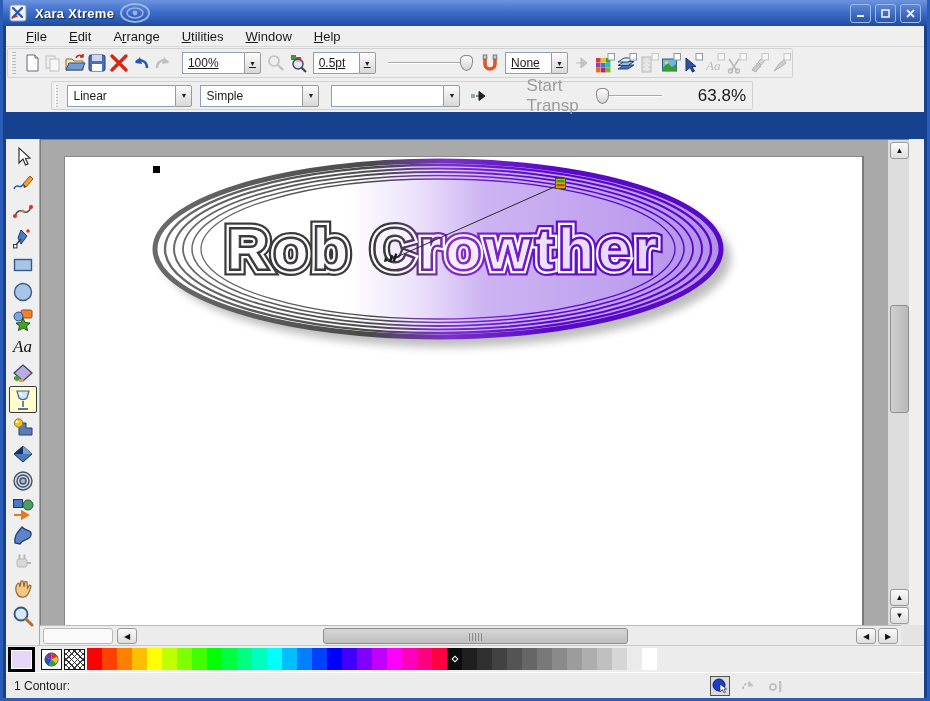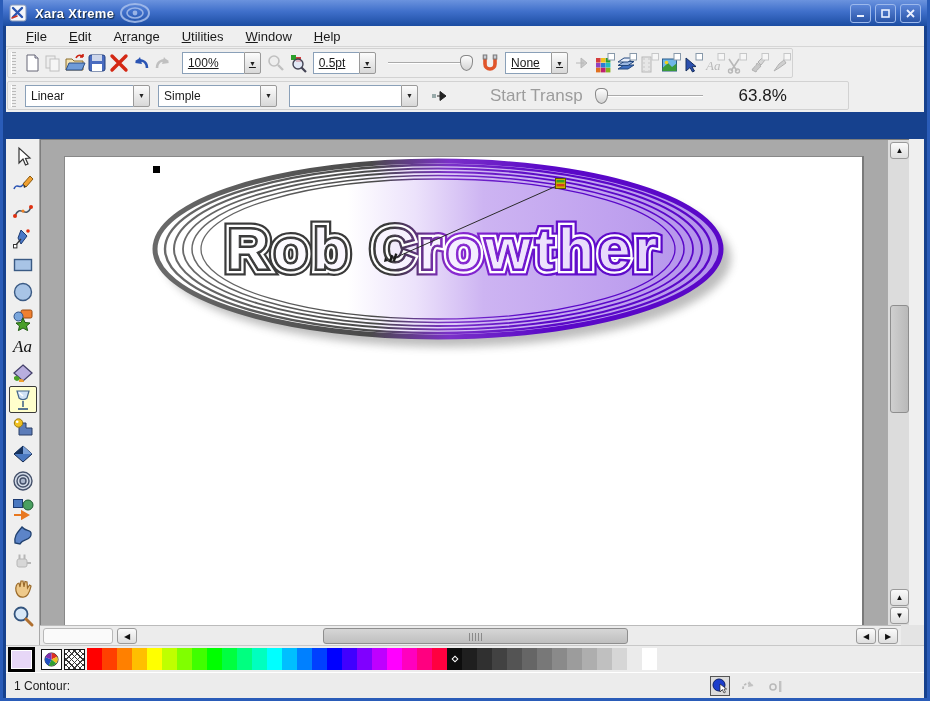--- a/index.html
+++ b/index.html
@@ -311,21 +311,21 @@
           <svg width="22" height="22" viewBox="0 0 22 22">
             <path d="M4 19 L9 12 L14 8 L16 11 L9 16 Z" fill="#aaa" stroke="#666"></path>
             <path d="M14 8 L18 3" stroke="#666" stroke-width="2"></path>
             <rect x="14" y="1.5" width="6.5" height="6.5" fill="#fff" stroke="#8899aa"></rect>
           </svg>
         </div>
     </div>
   </div>
 
   <div class="toolbar2">
-    <div class="tbpanel" style="width:842px;">
+    <div class="tbpanel" style="width:702px;margin-left:44px;">
       <div class="drag-handle"></div>
       <div class="combo">
         <div class="field" style="width:108px;">Linear</div>
         <div class="cbtn">▼</div>
       </div>
       <div class="combo">
         <div class="field" style="width:102px;">Simple</div>
         <div class="cbtn">▼</div>
       </div>
       <div class="combo" style="margin-left:8px;">

